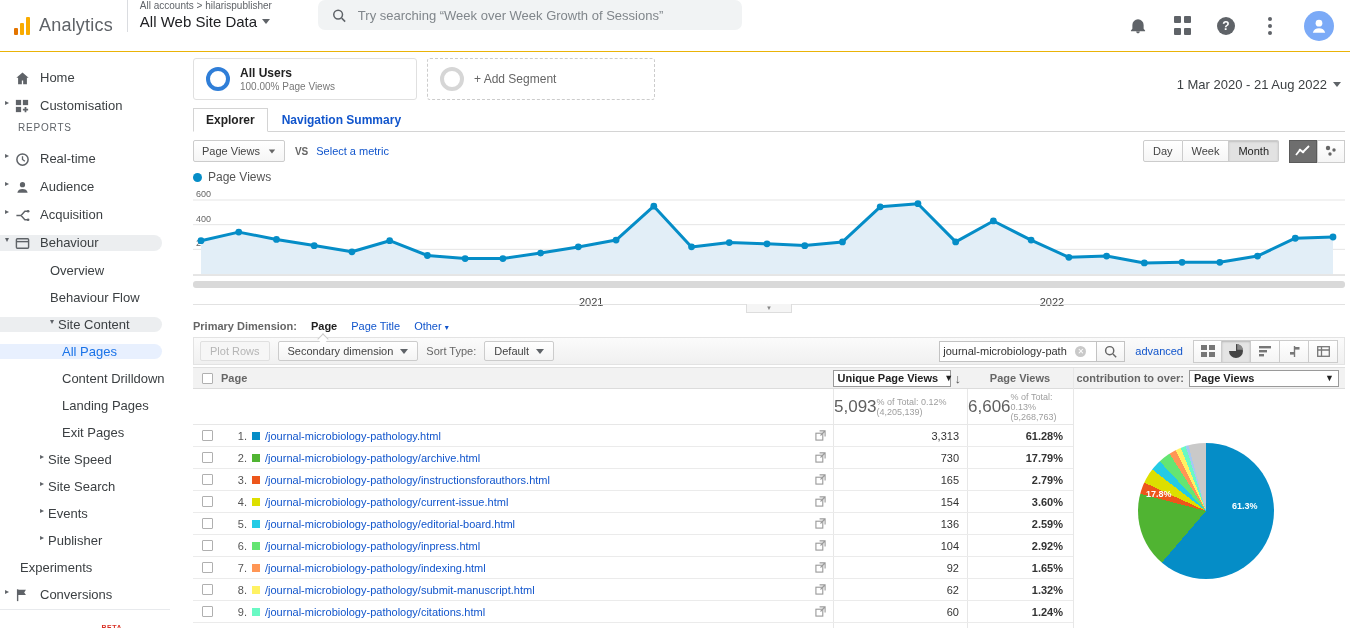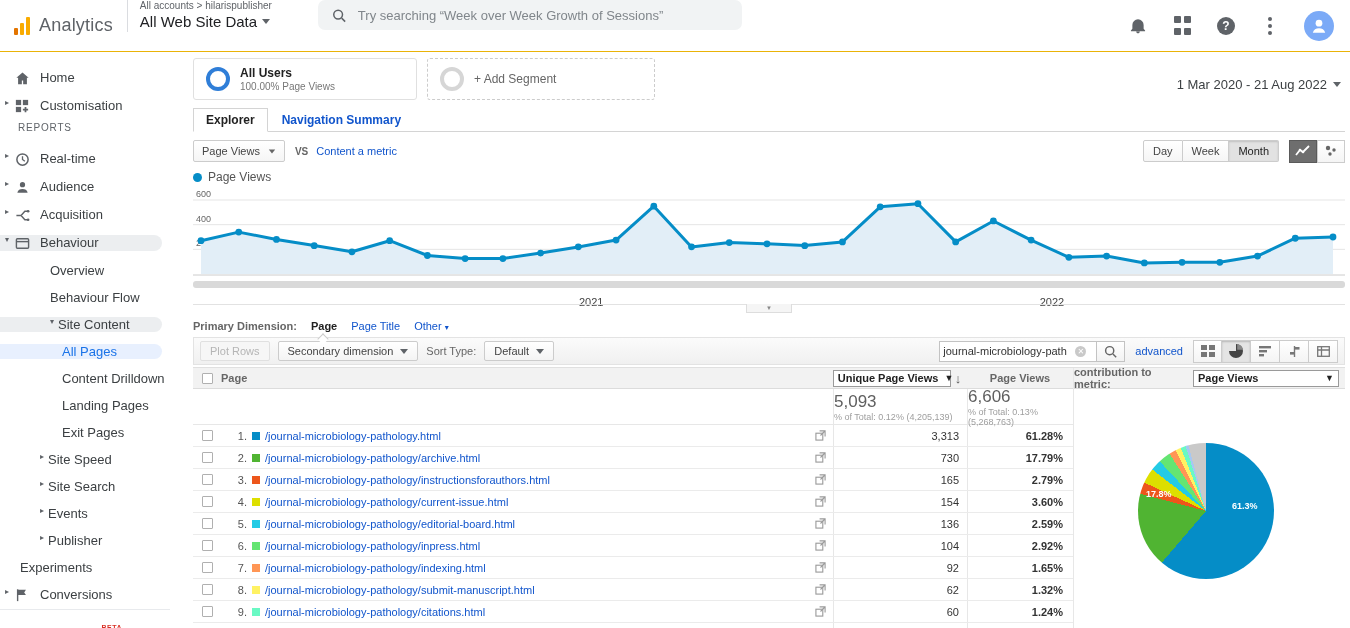--- a/index.html
+++ b/index.html
@@ -126,30 +126,30 @@
 
   
   .dtable { display:flex; border-top:1px solid #e0e0e0; margin-top:2px; }
   .t-left { flex:1; }
   .t-right { width:272px; border-left:1px solid #e7e7e7; }
   .thead { display:flex; align-items:center; height:21px; background:#f2f2f2; border-bottom:1px solid #dcdcdc;
     font-size:11px; font-weight:bold; color:#666; }
   .cb { width:11px; height:11px; border:1px solid #b0b0b0; background:#fff; border-radius:1px; flex:none; cursor:pointer;}
   .c-cb { width:28px; display:flex; justify-content:center; flex:none;}
   .c-page { flex:1; }
-  .c-uniq { width:134px; flex:none; display:flex; justify-content:center; align-items:center; gap:4px; padding-right:6px;}
+  .c-uniq { width:134px; flex:none; display:flex; justify-content:flex-end; align-items:center; gap:4px; padding-right:6px;}
   .c-pv { width:106px; flex:none; text-align:center; }
   .hselect { border:1px solid #9a9a9a; background:#fff; font-size:11px; font-weight:bold; color:#222;
     height:17px; display:flex; align-items:center; justify-content:space-between; padding:0 4px; gap:6px; cursor:pointer;}
   .hselect .vsel { white-space:nowrap; }
   .hselect b { font-size:9px; }
   .sort-arr { color:#555; font-size:13px; }
   .t-right .thead { justify-content:flex-end; padding-right:6px; gap:5px; }
   .totals { display:flex; height:36px; border-bottom:1px solid #e7e7e7; }
-  .tot-cell { display:flex; flex-direction:column; justify-content:center; align-items:flex-start; padding-right:8px;}
+  .tot-cell { display:flex; flex-direction:row; justify-content:center; align-items:center; padding-right:8px;}
   .tot-num { font-size:17px; color:#5f5f5f; }
   .tot-note { font-size:9px; color:#9e9e9e; }
   .bl { border-left:1px solid #e7e7e7; }
   .trow { display:flex; align-items:center; height:22px; border-bottom:1px solid #ebebeb; font-size:11px; }
   .c-rank { width:26px; text-align:right; color:#555; flex:none; }
   .c-sw { width:18px; display:flex; justify-content:center; flex:none;}
   .swatch { width:8px; height:8px; display:inline-block; }
   .c-url { flex:1; overflow:hidden; white-space:nowrap; }
   .c-ext { width:26px; display:flex; justify-content:center; color:#999; flex:none; cursor:pointer;}
   .c-val { width:134px; text-align:right; font-weight:normal; color:#333; padding-right:8px; flex:none; height:100%; line-height:22px;}
@@ -396,21 +396,21 @@
     <div class="tab-active">Explorer</div>
     <div class="tab-link">Navigation Summary</div>
   </div>
 
   <div class="metricbar">
     <div class="dd-btn">
       <span>Page Views</span>
           <span class="caret-dn"></span>
     </div>
     <span class="vs">VS</span>
-    <span class="link" style="font-size:11px">Content a metric</span>
+    <span class="link" style="font-size:11px">Select a metric</span>
     <div class="gran-group">
       <span class="gbtn">Day</span>
       <span class="gbtn">Week</span>
       <span class="gbtn on">Month</span>
     </div>
     <div class="ct-group">
       <span class="ct-btn on">
         <svg class="ic" width="16" height="12" viewBox="0 0 16 12">
               <path d="M1 10 5 5l3 2 6-6" fill="none" stroke="#fff" stroke-width="1.8"></path>
               <circle cx="5" cy="5" r="1.3" fill="#fff"></circle>
@@ -771,21 +771,21 @@
                   <path d="M5 1h6v6M11 1 6 6" fill="none" stroke="#999" stroke-width="1.2"></path>
                 </svg>
     </span>
     <span class="c-val bl">39</span>
     <span class="c-pct bl">0.65%</span>
   </div>
 </div>
     </div>
     <div class="t-right">
       <div class="thead">
-        <span>contribution to metric:</span>
+        <span>contribution to over:</span>
         <span class="hselect" style="width:150px">
           <span class="vsel">Page Views</span>
               <b>▼</b>
         </span>
       </div>
       <div class="pie-zone">
         <div id="pie" style="background: conic-gradient(rgb(5, 141, 199) 0%, rgb(5, 141, 199) 61.28%, rgb(80, 180, 50) 61.28%, rgb(80, 180, 50) 79.07%, rgb(237, 86, 27) 79.07%, rgb(237, 86, 27) 81.86%, rgb(221, 223, 0) 81.86%, rgb(221, 223, 0) 85.46%, rgb(36, 203, 229) 85.46%, rgb(36, 203, 229) 88.05%, rgb(100, 229, 114) 88.05%, rgb(100, 229, 114) 90.97%, rgb(255, 150, 85) 90.97%, rgb(255, 150, 85) 92.62%, rgb(255, 242, 99) 92.62%, rgb(255, 242, 99) 93.94%, rgb(106, 249, 196) 93.94%, rgb(106, 249, 196) 95.18%, rgb(166, 200, 242) 95.18%, rgb(166, 200, 242) 95.83%, rgb(201, 201, 201) 95.83%, rgb(201, 201, 201) 100%);"></div>
         <span class="pie-lab l1">61.3%</span>
         <span class="pie-lab l2">17.8%</span>
       </div>

